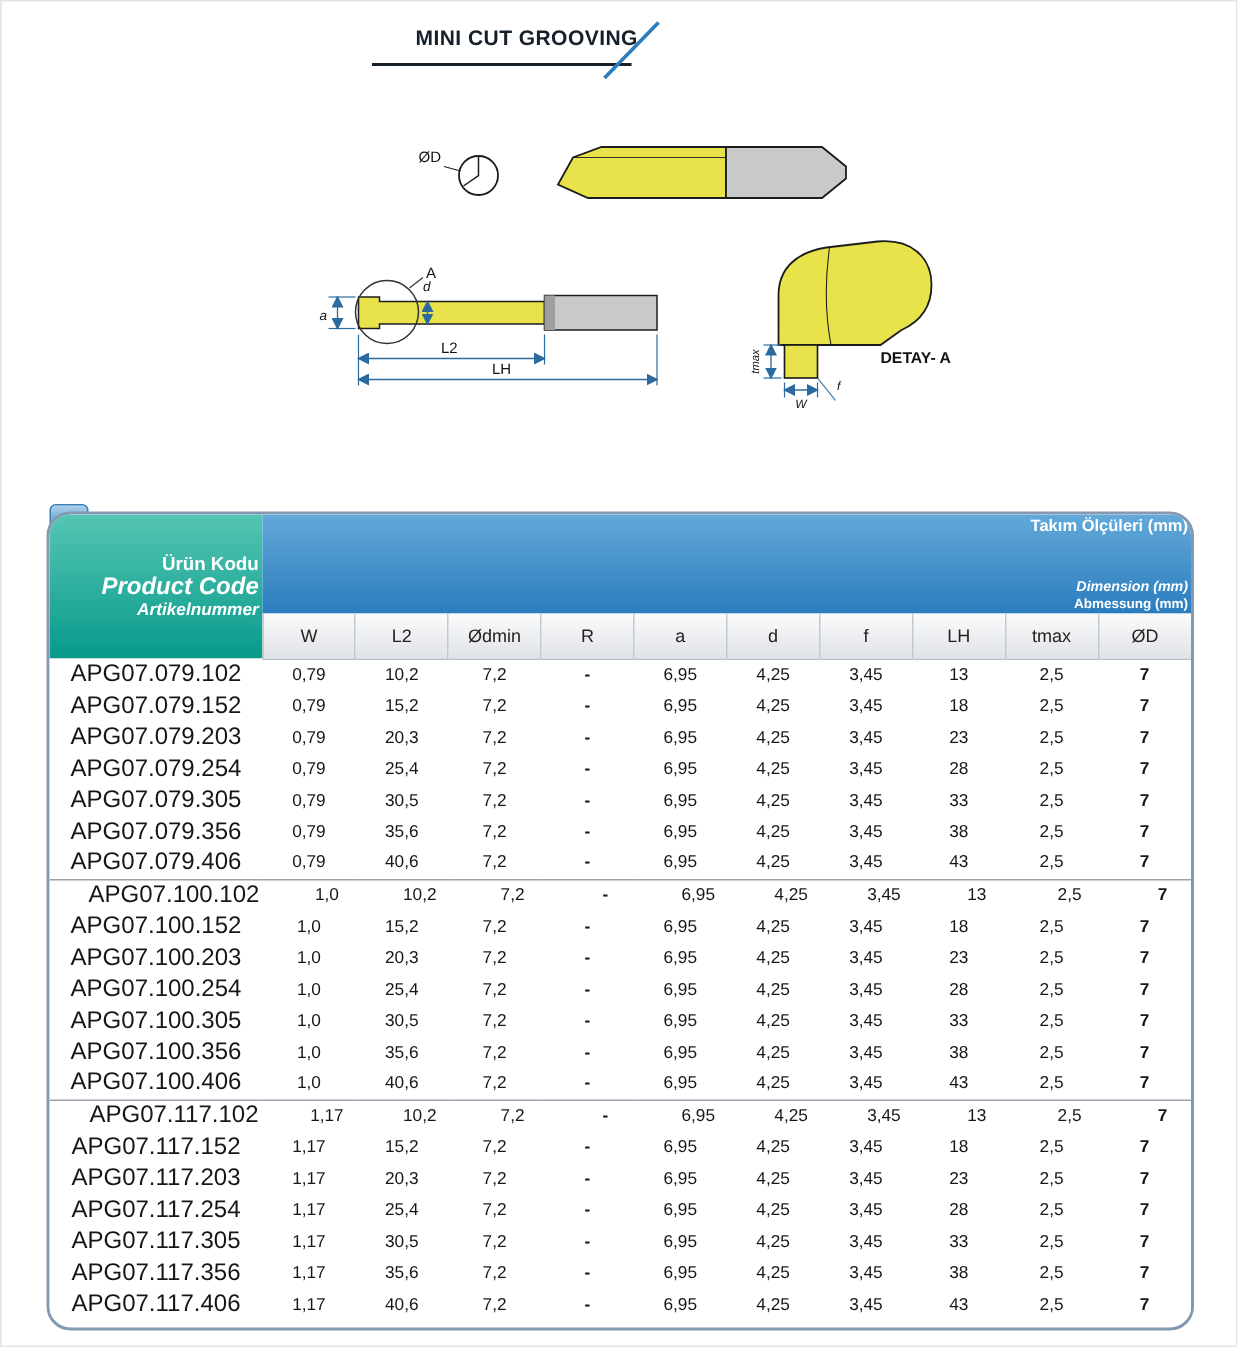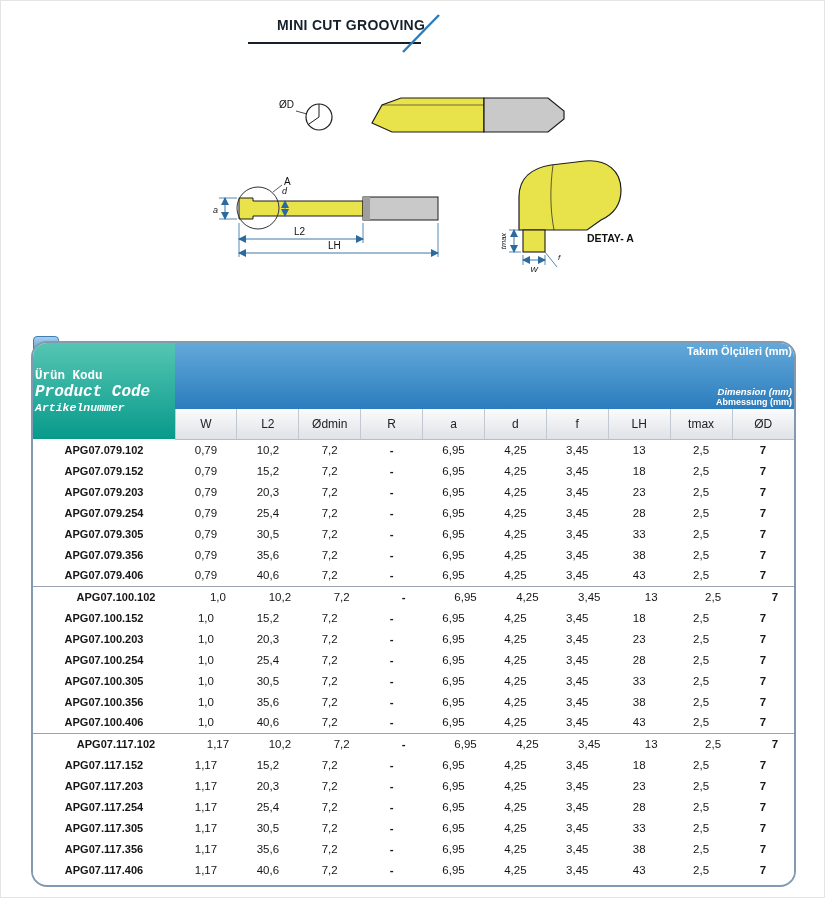--- a/index.html
+++ b/index.html
@@ -24,21 +24,21 @@
     background:linear-gradient(180deg,#aacfec,#4f93c9);
     border:1px solid #3d7fb5; border-radius:4px;
   }
   .table-frame {
     position:relative; border:2px solid #8399b1; border-radius:16px;
     overflow:hidden; background:#fff; padding-bottom:5px;
   }
   table.spec { width:100%; border-collapse:collapse; table-layout:fixed; }
   th.product-h {
     background:linear-gradient(180deg,#56c5b3,#079a8b); color:#fff;
-    vertical-align:middle; text-align:left; height:87px; padding:2px;font-family:Liberation Mono, monospace;
+    vertical-align:middle; text-align:right; height:87px; padding:2px;
   }
   .ph1 { font-weight:bold; font-size:12.5px; }
   .ph2 { font-weight:bold; font-style:italic; font-size:16px; }
   .ph3 { font-style:italic; font-size:11.5px; }
   th.dim-h {
     background:linear-gradient(180deg,#63a9da,#2b7cbd); color:#fff;
     text-align:right; vertical-align:middle; height:57px; padding:2px;
   }
   .dh1 { font-weight:bold; font-size:11px; }
   .dh2 { font-style:italic; font-size:9.5px;margin-top:29px; }
@@ -46,21 +46,21 @@
   tr.cols th {
     background:linear-gradient(180deg,#fbfbfc,#dfe2e6);
     font-weight:normal; font-size:12px; color:#222; height:30px;
     border-left:1px solid #c2c9d1; border-bottom:1px solid #b6bfc8;
     text-align:center;
   }
   tbody td {
     height:21px; padding:0; text-align:center; vertical-align:middle;
     font-size:11.5px; color:#161616; background:#fff;
   }
-  td.code { font-weight:bold; font-size:11px; }
+  td.code { font-weight:normal; font-size:16px; }
   td.od   { font-weight:bold; }
   td.dash { font-weight:bold; }
   tr.group-start td { border-top:1px solid #9aa3ad;padding-left:24px; }
 </style>
 </head>
 <body>
 
 <div class="page">
 
   <h1 class="page-title">MINI CUT GROOVING</h1>

